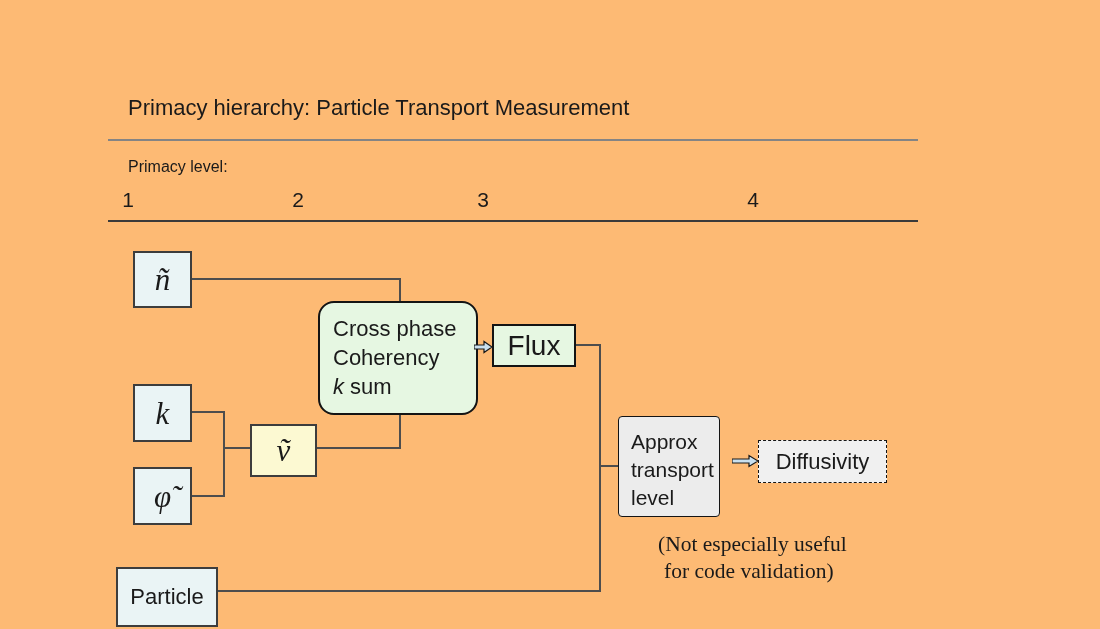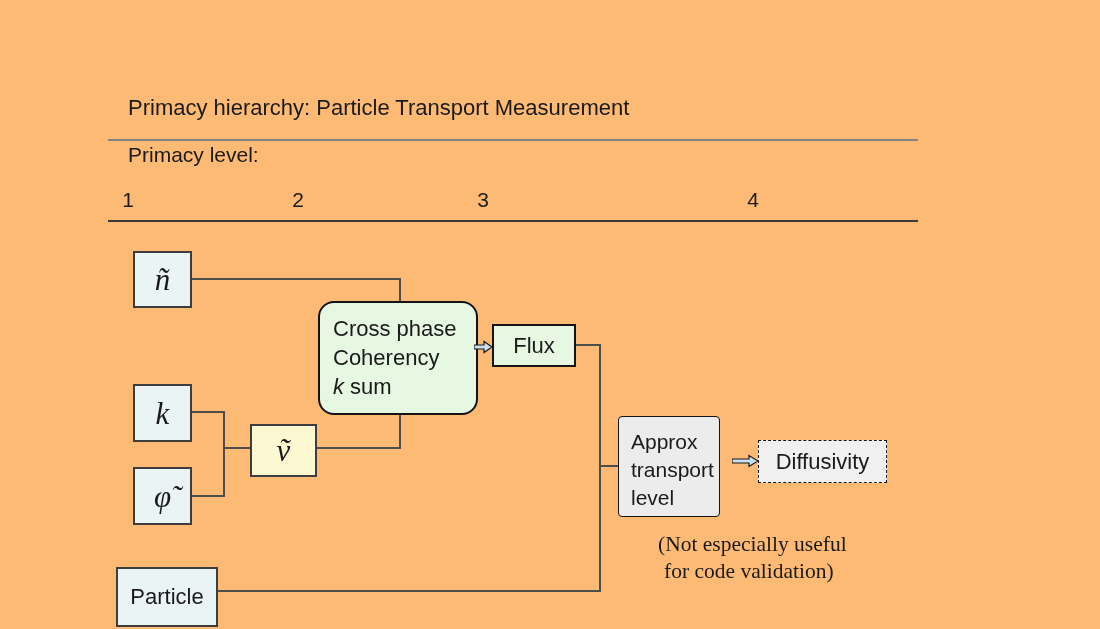--- a/index.html
+++ b/index.html
@@ -6,37 +6,37 @@
   .canvas{
     position:relative;width:1100px;height:629px;background:#fdba74;
     font-family:"Liberation Sans",sans-serif;color:#1a1a1a;overflow:hidden;
   }
   .abs{position:absolute;}
   
   .title{left:128px;top:95px;font-size:22px;}
   .rule{height:0;border-top:2.5px solid #848484;}
   .rule-top{left:108px;top:139px;width:810px;}
   .rule-bottom{left:108px;top:220px;width:810px;border-top:2.5px solid #3a3a3a;}
-  .plabel{left:128px;top:143px;font-size:21px;}
+  .plabel{left:128px;top:158px;font-size:16px;}
   .lvl{top:188px;font-size:21px;width:16px;text-align:center;}
   .lvl1{left:120px;} .lvl2{left:290px;} .lvl3{left:475px;} .lvl4{left:745px;}
   
   .box{box-sizing:border-box;display:flex;align-items:center;justify-content:center;}
   .srcbox{background:#eaf4f5;border:2px solid #3d3d3d;}
   .sym{font-family:"Liberation Serif","DejaVu Serif",serif;font-style:italic;font-size:31px;line-height:1;}
   .n-box{left:133px;top:251px;width:59px;height:57px;}
   .k-box{left:133px;top:384px;width:59px;height:58px;}
   .phi-box{left:133px;top:467px;width:59px;height:58px;}
   .profile-box{left:116px;top:567px;width:102px;height:60px;font-size:22px;}
   .v-box{left:250px;top:424px;width:67px;height:53px;background:#fcf9d2;border:2px solid #3d3d3d;}
   .cross-box{left:318px;top:301px;width:160px;height:114px;background:#e6f7e2;
     border:2px solid #141414;border-radius:16px;font-size:22px;line-height:29px;
     display:block;box-sizing:border-box;padding:11px 0 0 13px;}
   .flux-box{left:492px;top:324px;width:84px;height:43px;background:#e6f7e2;
-    border:2px solid #141414;font-size:22px;}
+    border:2px solid #141414;font-size:28px;}
   .approx-box{left:618px;top:416px;width:102px;height:101px;background:#ececec;
     border:1.5px solid #141414;border-radius:4px;font-size:21px;line-height:28px;
     display:block;box-sizing:border-box;padding:11px 0 0 12px;}
   .diff-box{left:758px;top:440px;width:129px;height:43px;background:#f0f0f0;
     border:1.5px dashed #141414;font-size:22px;}
   .it{font-style:italic;}
   
   .note{left:658px;top:531px;font-family:"Liberation Serif","DejaVu Serif",serif;
     font-size:21.5px;line-height:27px;}
   .note .l2{margin-left:6px;}

